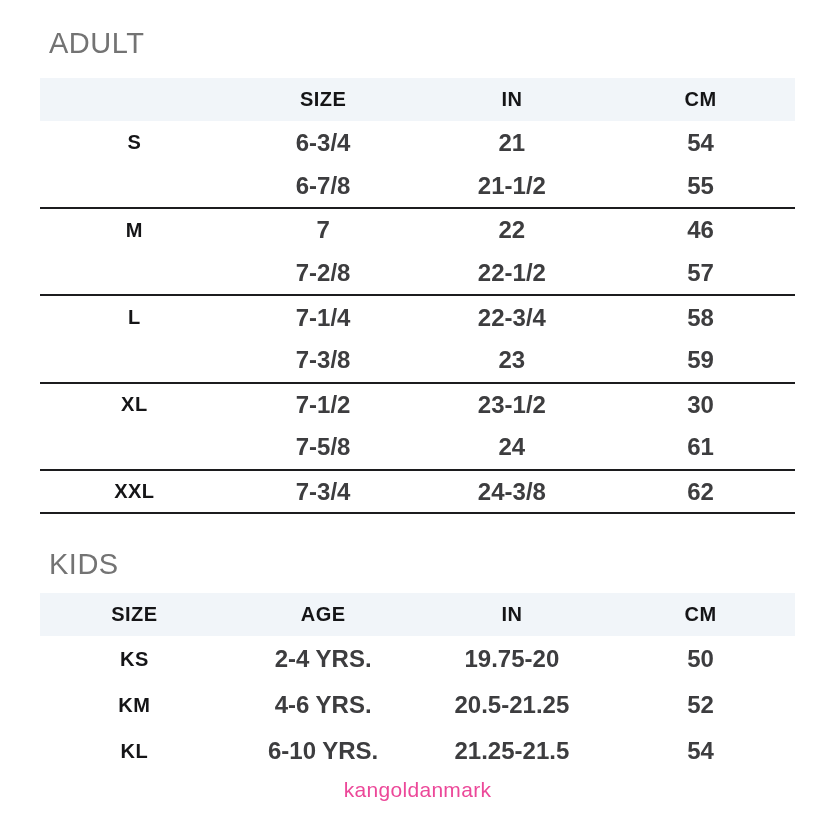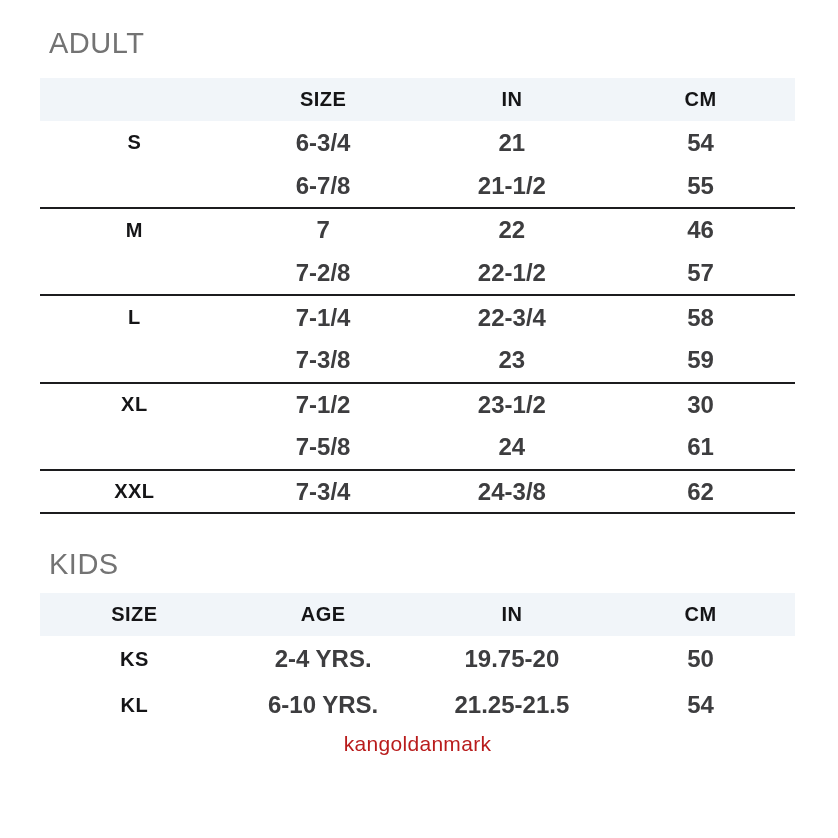--- a/index.html
+++ b/index.html
@@ -59,21 +59,21 @@
     color: #151517;
     letter-spacing: 0.5px;
   }
   .adult-table tbody tr { height: 43.6px; }
   .adult-table tbody.size-group { border-bottom: 2.5px solid #1c1c1e; }
   .kids-table tbody tr { height: 46px; }
   .watermark {
     margin-top: 4px;
     text-align: center;
     font-size: 21px;
-    color: #b91c1c;
+    color: #ec4899;
     letter-spacing: 0.3px;
   }
 </style>
 </head>
 <body>
 
 <div class="sheet">
 
   <div class="section-title adult">ADULT</div>
 
@@ -181,20 +181,26 @@
       </tr>
     </thead>
     <tbody>
       <tr>
         <td class="row-label">KS</td>
         <td>2-4 YRS.</td>
         <td>19.75-20</td>
         <td>50</td>
       </tr>
       <tr>
+        <td class="row-label">KM</td>
+        <td>4-6 YRS.</td>
+        <td>20.5-21.25</td>
+        <td>52</td>
+      </tr>
+      <tr>
         <td class="row-label">KL</td>
         <td>6-10 YRS.</td>
         <td>21.25-21.5</td>
         <td>54</td>
       </tr>
     </tbody>
   </table>
 
   <div class="watermark">kangoldanmark</div>
 

